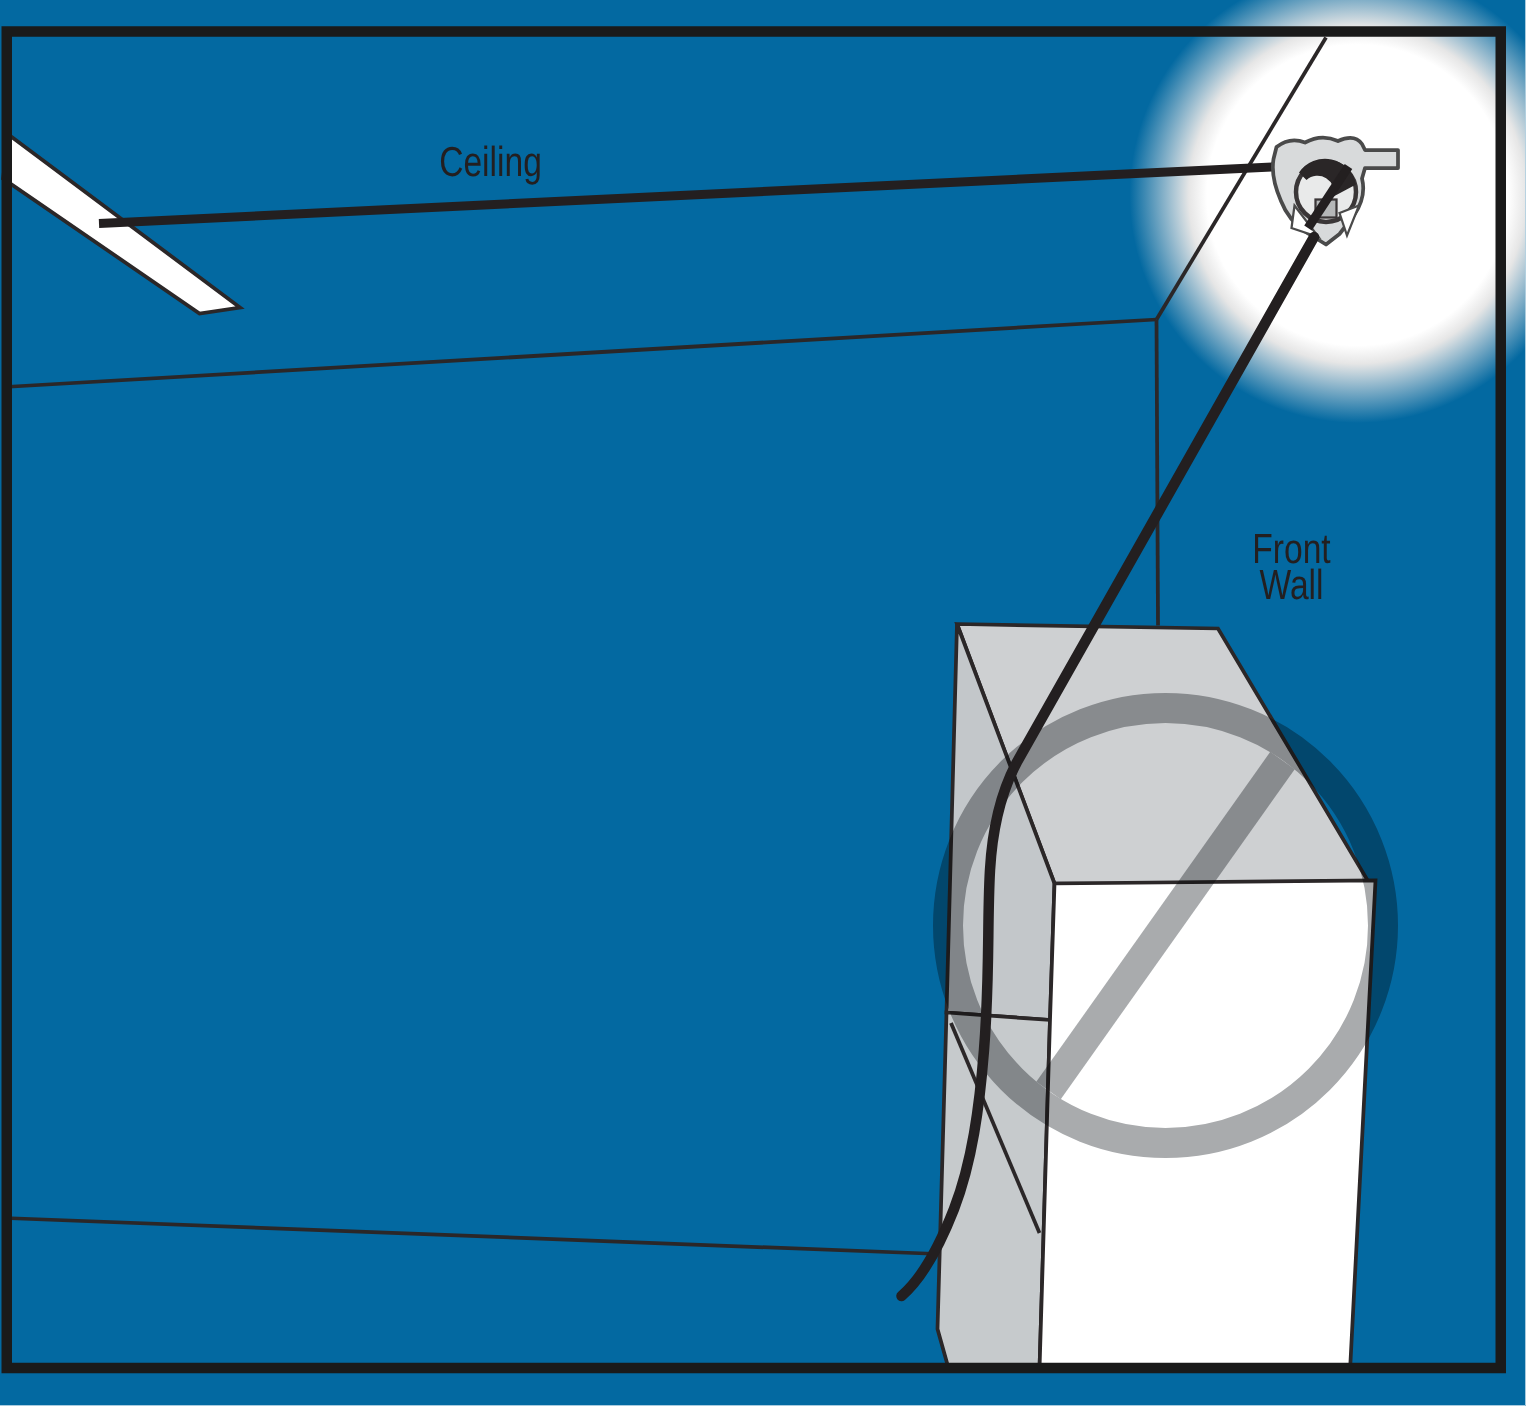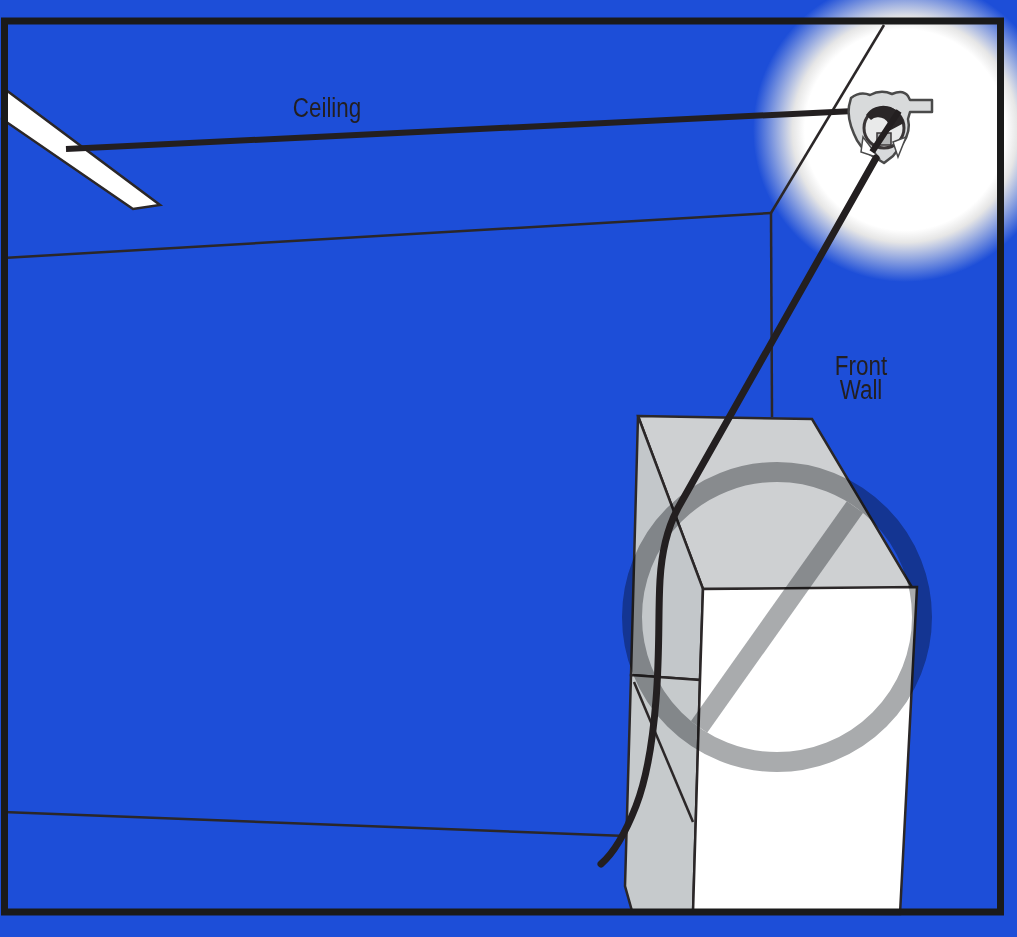--- a/index.html
+++ b/index.html
@@ -1,19 +1,19 @@
 <!DOCTYPE html>
 <html><head>
 <meta charset="utf-8">
 <style>
   html,body{margin:0;padding:0;background:#ffffff;}
   .canvas{
     position:relative;
     width:1017px;height:937px;
-    background:#1d4ed8;
+    background:#0369a1;
     overflow:hidden;
     font-family:"Liberation Sans", sans-serif;
   }
   svg{position:absolute;left:0;top:0;}
   .diagram-label{
     font-family:"Liberation Sans", sans-serif;
     font-size:28px;
     fill:#231f20;
     letter-spacing:0px;
   }

